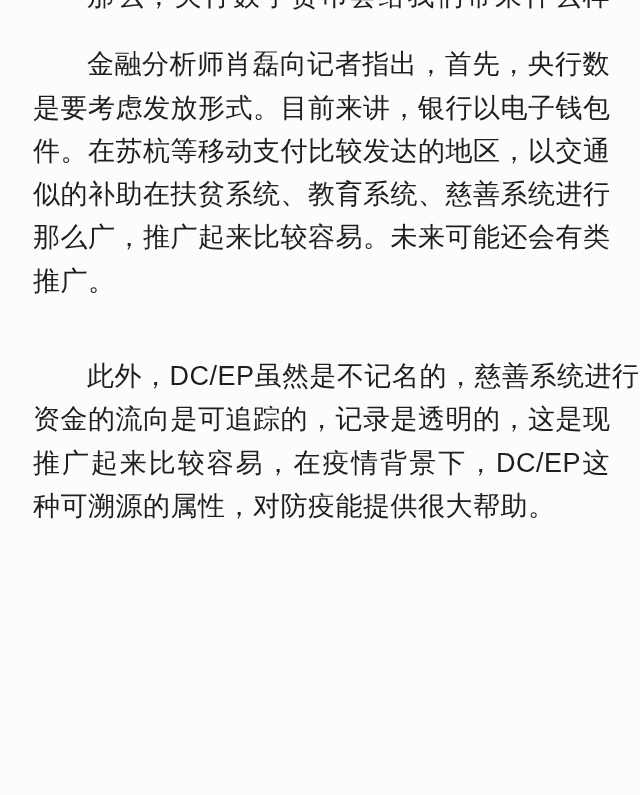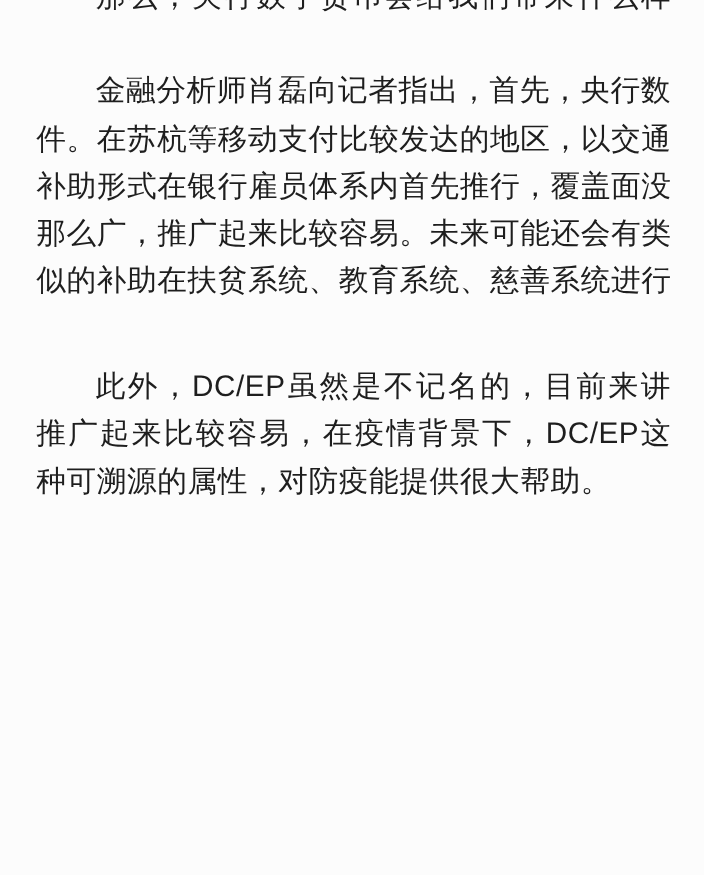--- a/index.html
+++ b/index.html
@@ -21,21 +21,21 @@
     width: 577px;
     color: #1e1e1e;
     font-size: 27px;
     letter-spacing: 0.5px;
   }
   .para {
     margin: 0;
     padding: 0;
   }
   .para + .para {
-    margin-top: 43px;
+    margin-top: 25px;
   }
   .para:nth-of-type(3) {
     margin-top: 52px;
   }
   .line {
     height: 43.3px;
     line-height: 43.3px;
     text-align: justify;
     text-align-last: justify;
     white-space: nowrap;
@@ -50,23 +50,25 @@
 </style>
 </head>
 <body style="background: rgb(252, 252, 252);">
 
 <main class="article" style="color: rgb(30, 30, 30);">
     <div class="para">
       <div class="line indent">那么，央行数字货币会给我们带来什么样</div>
     </div>
     <div class="para">
       <div class="line indent">金融分析师肖磊向记者指出，首先，央行数</div>
+      <div class="line">是要考虑发放形式。目前来讲，银行以电子钱包</div>
       <div class="line">件。在苏杭等移动支付比较发达的地区，以交通</div>
-      <div class="line">补助形式在银行雇员体系内首先推行，覆盖面没</div>
+      <div class="line">似的补助在扶贫系统、教育系统、慈善系统进行</div>
       <div class="line">那么广，推广起来比较容易。未来可能还会有类</div>
-      <div class="line">似的补助在扶贫系统、教育系统、慈善系统进行</div>
+      <div class="line last">推广。</div>
     </div>
     <div class="para">
-      <div class="line indent">此外，DC/EP虽然是不记名的，目前来讲</div>
+      <div class="line indent">此外，DC/EP虽然是不记名的，慈善系统进行</div>
+      <div class="line">资金的流向是可追踪的，记录是透明的，这是现</div>
       <div class="line">推广起来比较容易，在疫情背景下，DC/EP这</div>
       <div class="line last">种可溯源的属性，对防疫能提供很大帮助。</div>
     </div>
   </main>
 
 </body></html>

